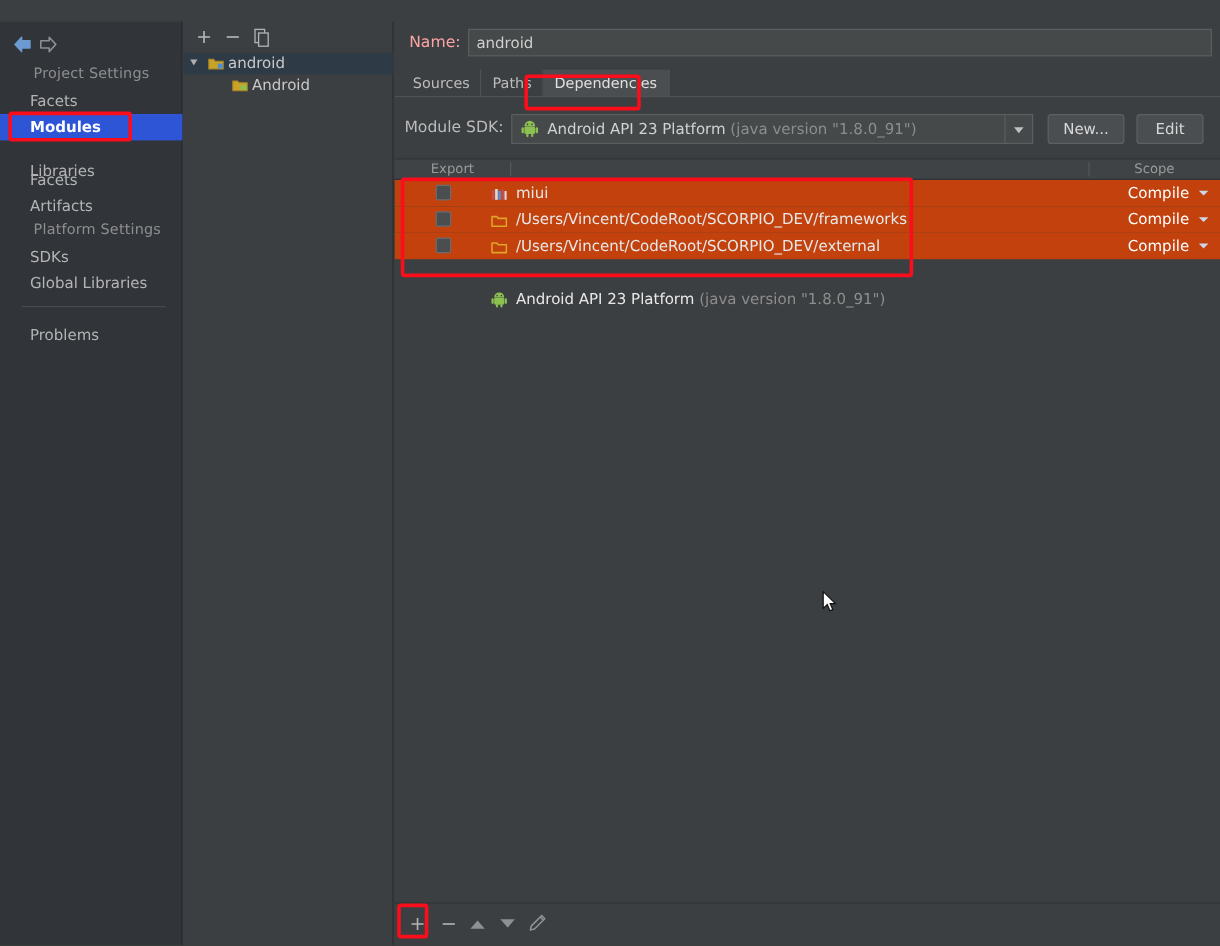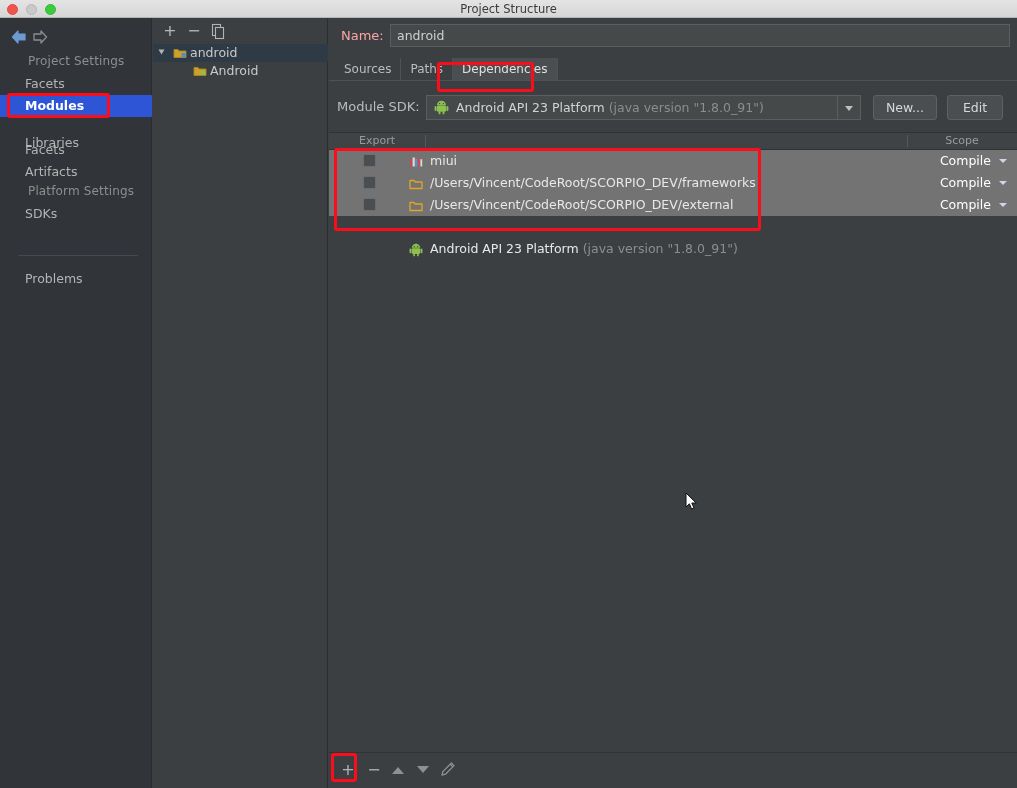--- a/index.html
+++ b/index.html
@@ -179,21 +179,21 @@
     position: absolute; top: 0; height: 16px; line-height: 16px;
     font-size: 11px; color: #9a9a9a; text-align: center;
   }
   .dh-sep {
     position: absolute; top: 2px; width: 1px; height: 12px; background: #55595b;
   }
   .dep-body { position: absolute; left: 0; top: 17px; width: 688px; height: 609px; }
   .dep-row {
     position: absolute; left: 0; width: 688px; height: 22px;
   }
-  .dep-row.sel { background: #737373; }
+  .dep-row.sel { background: #c2410c; }
   .dep-check {
     position: absolute; left: 34px; top: 4px;
     width: 13px; height: 13px;
     background: #4a4e50; border: 1px solid #6a6e70; border-radius: 2px;
   }
   .dep-icon { position: absolute; left: 80px; top: 4px; width: 14px; height: 14px; }
   .dep-text {
     position: absolute; left: 101px; top: 0; height: 22px; line-height: 22px;
     font-size: 12.5px; color: #e8e8e8; white-space: nowrap;
   }
@@ -245,28 +245,20 @@
   }
 
   
   .cursor { position: absolute; left: 685px; top: 492px; }
 </style>
 </head>
 <body>
 
 <div id="app">
 
-  <div class="titlebar">
-    <div class="tb-dots">
-      <div class="dot red"></div>
-      <div class="dot yellow"></div>
-      <div class="dot green"></div>
-    </div>
-    <div class="tb-title">Project Structure</div>
-  </div>
 
   <div class="sidebar">
     <div class="nav-arrows">
       <div class="arrow back">
         <svg width="20" height="18" viewBox="0 0 20 18">
           <path d="M9 3 L3.5 9 L9 15 L9 12 L16 12 L16 6 L9 6 Z" fill="#6b9bd1" stroke="#6b9bd1" stroke-width="1.2" stroke-linejoin="round"></path>
         </svg>
       </div>
       <div class="arrow fwd">
         <svg width="20" height="18" viewBox="0 0 20 18">
@@ -277,20 +269,21 @@
 
     <div class="sb-group" style="top:36px">Project Settings</div>
     <div class="sb-item" style="top:55px">Facets</div>
     <div class="sb-item sel" style="top:77px">Modules</div>
     <div class="sb-item" style="top:114px">Libraries</div>
     <div class="sb-item" style="top:121px">Facets</div>
     <div class="sb-item" style="top:143px">Artifacts</div>
 
     <div class="sb-group" style="top:166px">Platform Settings</div>
     <div class="sb-item" style="top:185px">SDKs</div>
+    <div class="sb-item" style="top:207px">Global Libraries</div>
 
     <div class="sb-divider" style="top:237px"></div>
 
     <div class="sb-item" style="top:250px">Problems</div>
   </div>
 
   <div class="tree-panel">
     <div class="tree-toolbar">
       <div class="tt-btn" style="left:8px">+</div>
       <div class="tt-btn" style="left:32px">−</div>

